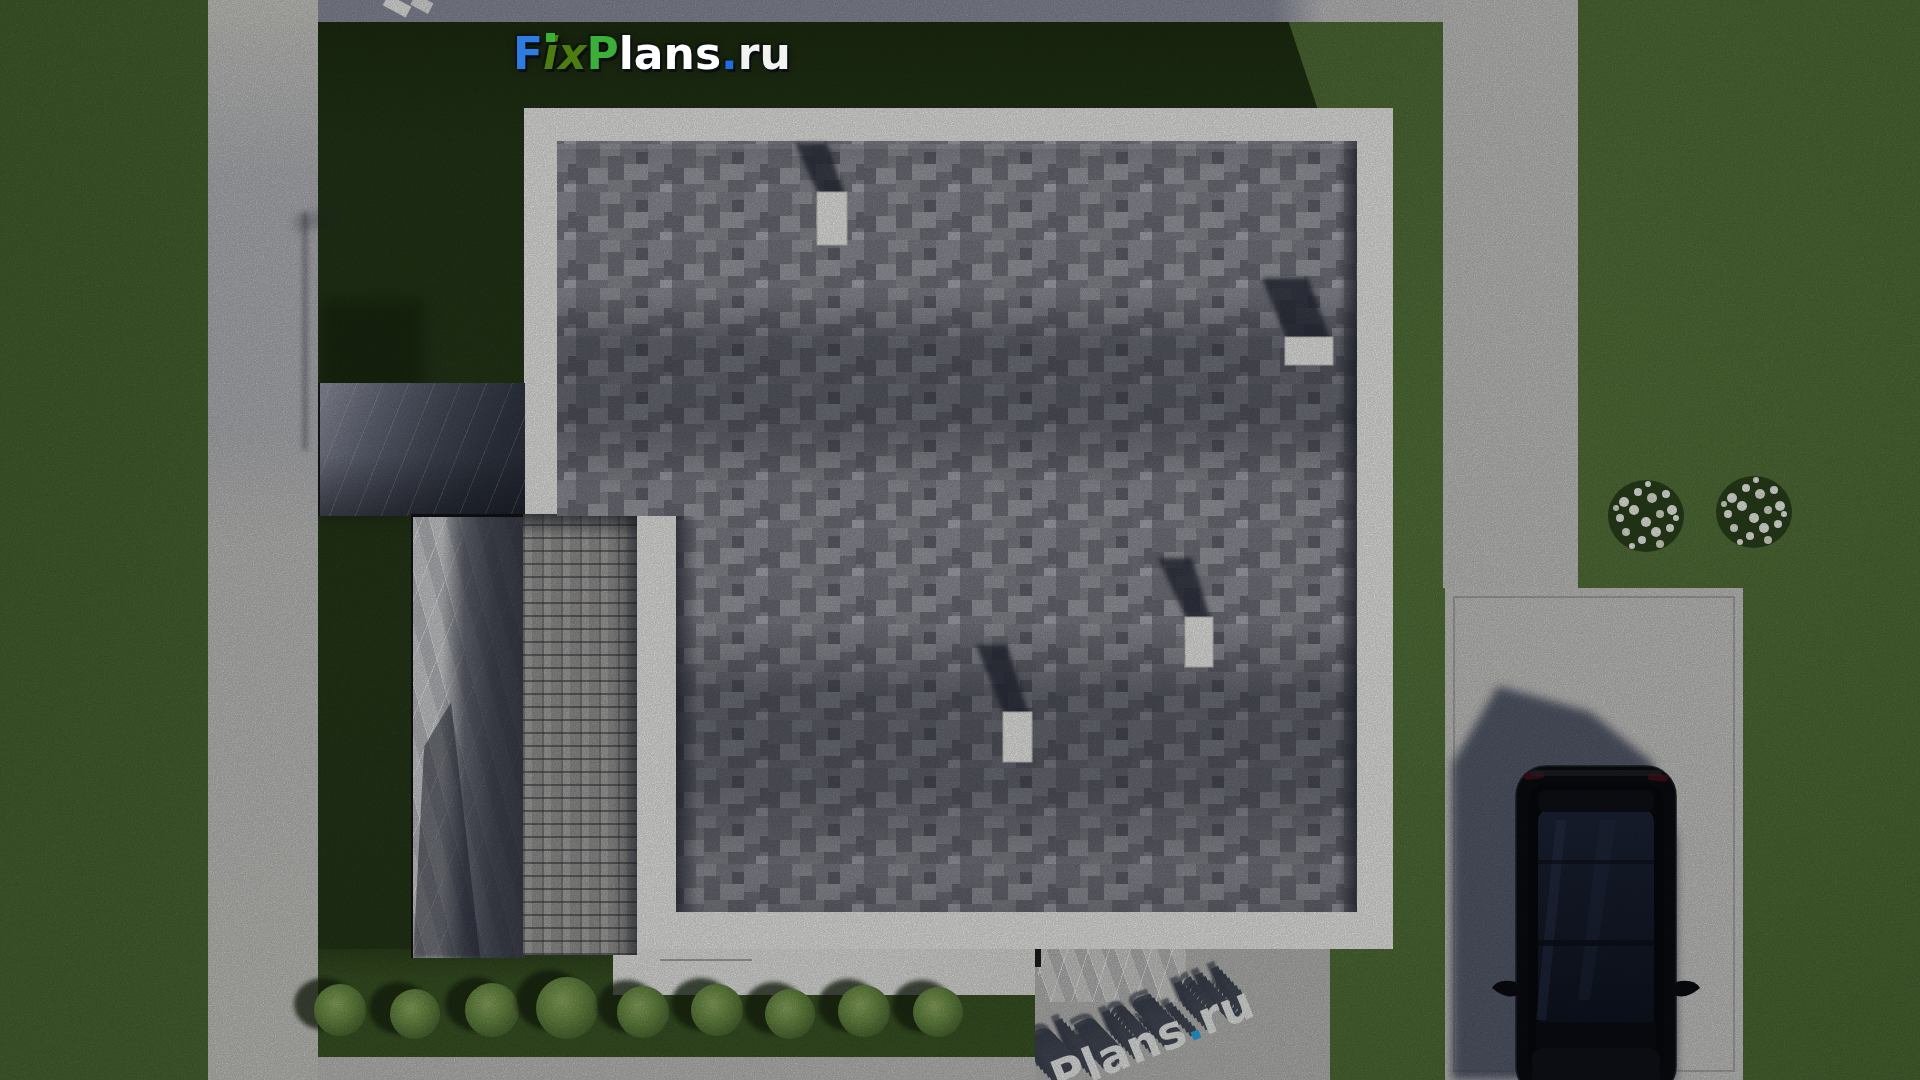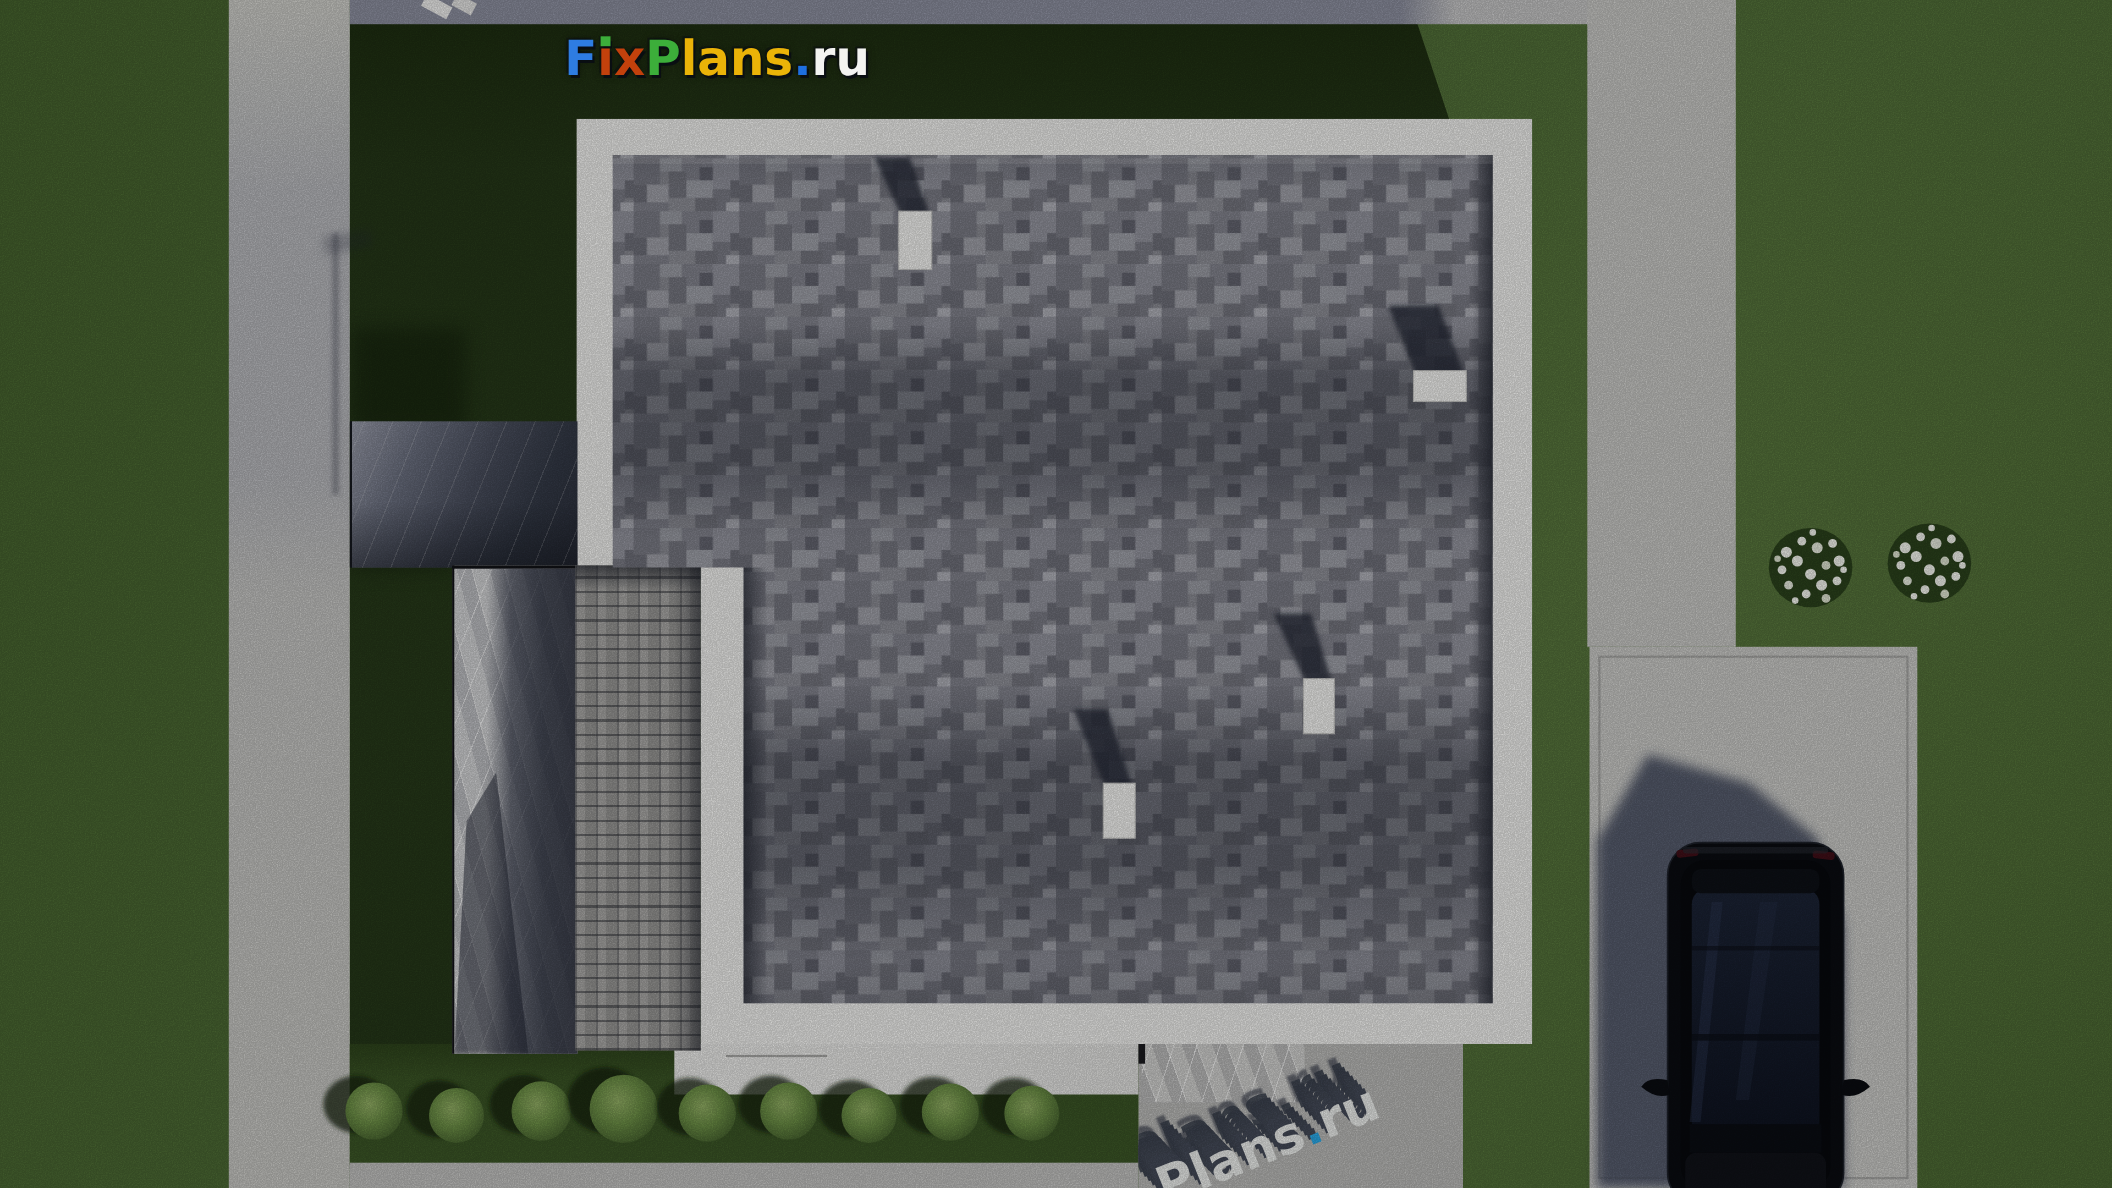--- a/index.html
+++ b/index.html
@@ -299,17 +299,17 @@
 
     <g>
       <rect x="384" y="0" width="26" height="12" fill="#f4f4f2" opacity=".95" transform="rotate(28 397 6)"></rect>
       <rect x="412" y="-2" width="20" height="12" fill="#e9e9e7" opacity=".95" transform="rotate(28 422 4)"></rect>
     </g>
 
     <rect width="1920" height="1080" filter="url(#grain)" opacity=".28"></rect>
   </svg>
 
   <div class="abs wm-top">
-    <span style="color: rgb(46, 124, 226);">F</span><span style="color: #c2410c;">ix</span><span style="color: rgb(60, 174, 58);">P</span><span style="color: #eab308;">lans</span><span style="color: rgb(30, 111, 224);">.</span><span style="color: rgb(243, 243, 241);">ru</span>
+    <span style="color: rgb(46, 124, 226);">F</span><span style="color: #4d7c0f; font-style: italic;">ix</span><span style="color: rgb(60, 174, 58);">P</span><span style="color: #ffffff;">lans</span><span style="color: rgb(30, 111, 224);">.</span><span style="color: rgb(243, 243, 241);">ru</span>
     <span class="i-dot" style="background-color: rgb(60, 174, 58);"></span>
   </div>
 
 </div>
 
 </body></html>

